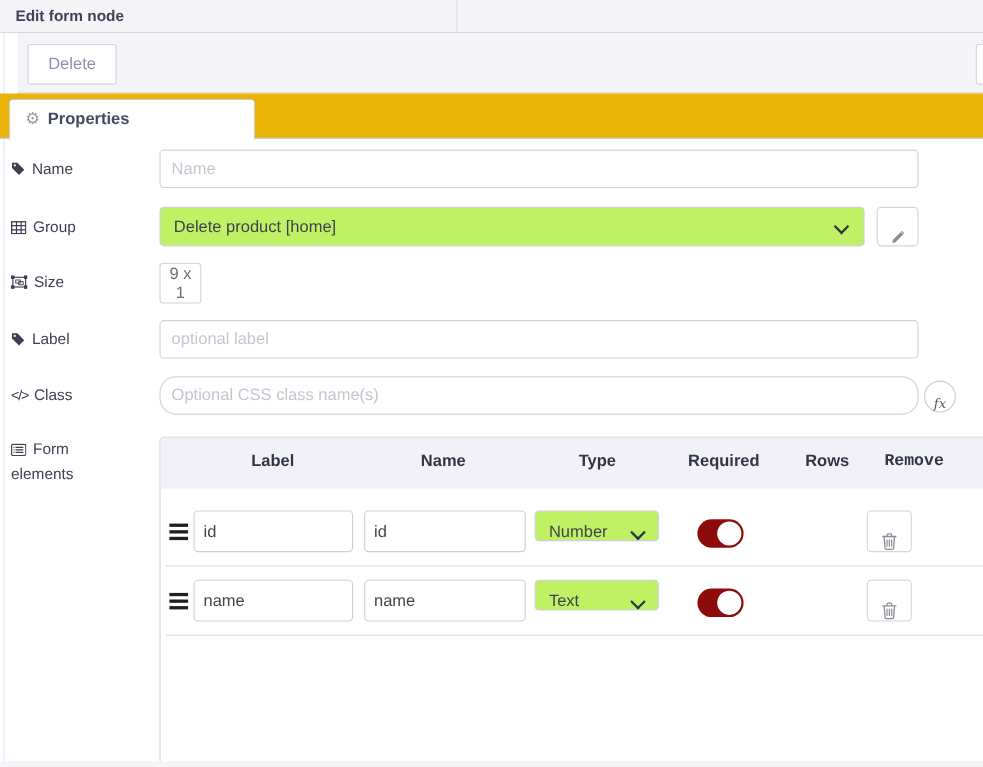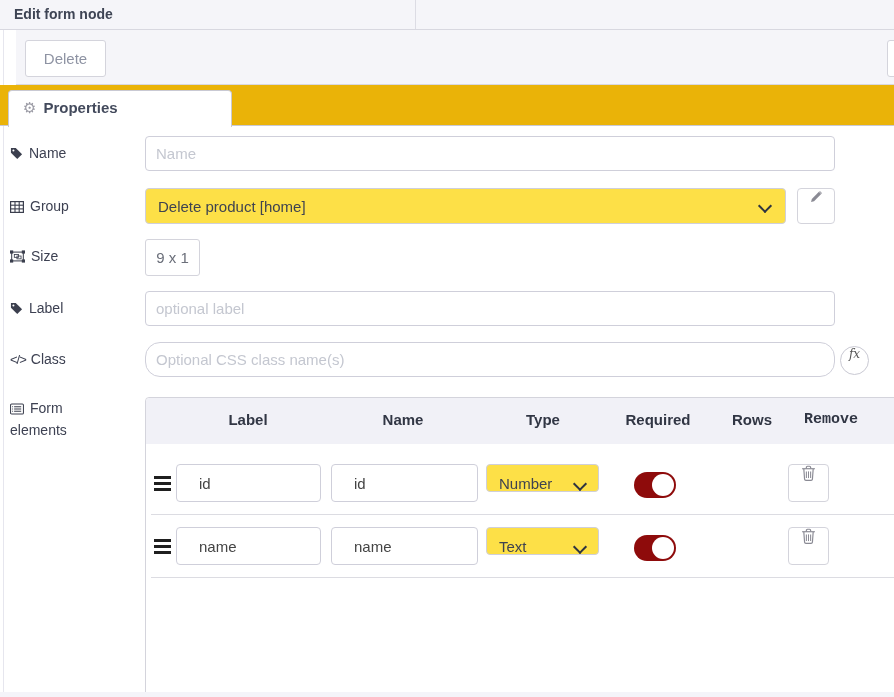--- a/index.html
+++ b/index.html
@@ -23,39 +23,39 @@
   .gear{font-family:"DejaVu Sans",sans-serif;color:#9a9aa4;font-size:15px;margin-right:7px;font-weight:normal;}
   
   .row-label{position:absolute;left:10px;font-size:14px;color:#3d4152;}
   .row-label svg{vertical-align:-2px;margin-right:6px;}
   .code-glyph{font-size:13px;color:#3d4152;margin-right:5px;letter-spacing:-1px;}
   .input{position:absolute;border:1px solid #cfcfda;border-radius:4px;font-size:15px;color:#444;padding:0 10px;box-sizing:border-box;font-family:inherit;background:#fff;outline:none;}
   .input::placeholder{color:#c4c7d0;}
   .in-name{left:145px;top:136px;width:690px;height:35px;}
   .in-label{left:145px;top:291px;width:690px;height:35px;}
   .in-class{left:145px;top:342px;width:690px;height:35px;border-radius:15px;}
-  .select{position:absolute;border:1px solid #cfcfda;border-radius:4px;background:#fde047;box-sizing:border-box;cursor:pointer;}
+  .select{position:absolute;border:1px solid #cfcfda;border-radius:4px;background:#bef264;box-sizing:border-box;cursor:pointer;}
   .select .sel-text{position:absolute;left:12px;top:0;line-height:34px;font-size:15px;color:#3f4350;white-space:nowrap;}
   .chev{position:absolute;width:8px;height:8px;border-right:2px solid #2e3440;border-bottom:2px solid #2e3440;transform:rotate(45deg);}
   .group-select{left:145px;top:188px;width:641px;height:36px;}
   .group-select .sel-text{line-height:36px;}
   .group-select .chev{right:15px;top:12px;}
-  .iconbtn{position:absolute;background:#fff;border:1px solid #d4d4dc;border-radius:4px;box-sizing:border-box;cursor:pointer;display:flex;align-items:flex-start;justify-content:center;padding:0;}
+  .iconbtn{position:absolute;background:#fff;border:1px solid #d4d4dc;border-radius:4px;box-sizing:border-box;cursor:pointer;display:flex;align-items:flex-end;justify-content:center;padding:0;}
   .btn-editgroup{left:797px;top:188px;width:38px;height:36px;}
-  .btn-size{left:145px;top:239px;width:55px;height:37px;color:#6b6f7a;font-size:15px;}
+  .btn-size{left:145px;top:239px;width:38px;height:37px;color:#6b6f7a;font-size:15px;}
   .btn-fx{left:840px;top:346px;width:29px;height:29px;border-radius:50%;border:1px solid #c9c9d3;color:#555;font-family:"DejaVu Serif",serif;font-style:italic;font-size:12px;}
   .fel-label{top:398px;width:88px;line-height:1.55;}
   
   .ftable{position:absolute;left:145px;top:397px;width:756px;height:312px;border:1px solid #d4d4dc;border-radius:4px;box-sizing:border-box;background:#fff;}
   .thead{position:absolute;left:0;top:0;width:100%;height:46px;background:#f1f1f7;border-radius:4px 4px 0 0;}
   .th{position:absolute;top:13px;transform:translateX(-50%);font-weight:bold;font-size:15px;color:#313644;white-space:nowrap;}
   .th1{left:102px;} .th2{left:257px;} .th3{left:397px;} .th4{left:512px;} .th5{left:606px;text-align:right;} .th6{left:685px;font-family:Liberation Mono, monospace;}
   .handle{position:absolute;left:8px;width:17px;cursor:grab;}
   .handle div{width:17px;height:3px;background:#1f1f1f;margin:0 0 3px 0;}
-  .cell-input{position:absolute;height:38px;border:1px solid #cfcfda;border-radius:4px;font-size:15px;color:#444;padding:0 22px;box-sizing:border-box;font-family:inherit;outline:none;}
+  .cell-input{position:absolute;height:38px;border:1px solid #cfcfda;border-radius:4px;font-size:15px;color:#444;padding:0 8px;box-sizing:border-box;font-family:inherit;outline:none;}
   .ci-label{left:30px;width:145px;}
   .ci-name{left:185px;width:147px;}
   .cell-select{left:340px;width:113px;height:28px;}
   .cell-select .sel-text{line-height:38px;}
   .cell-select .chev{right:13px;top:14px;}
   .toggle{position:absolute;left:488px;width:42px;height:26px;border-radius:13px;cursor:pointer;}
   .knob{position:absolute;right:2px;top:2px;width:22px;height:22px;border-radius:50%;background:#fff;}
   .btn-trash{left:642px;width:41px;height:38px;}
   .rowdiv{position:absolute;left:5px;width:748px;height:1px;background:#dcdce2;}
   .bottomstrip{position:absolute;left:0;top:692px;width:894px;height:5px;background:#f4f4f9;}

